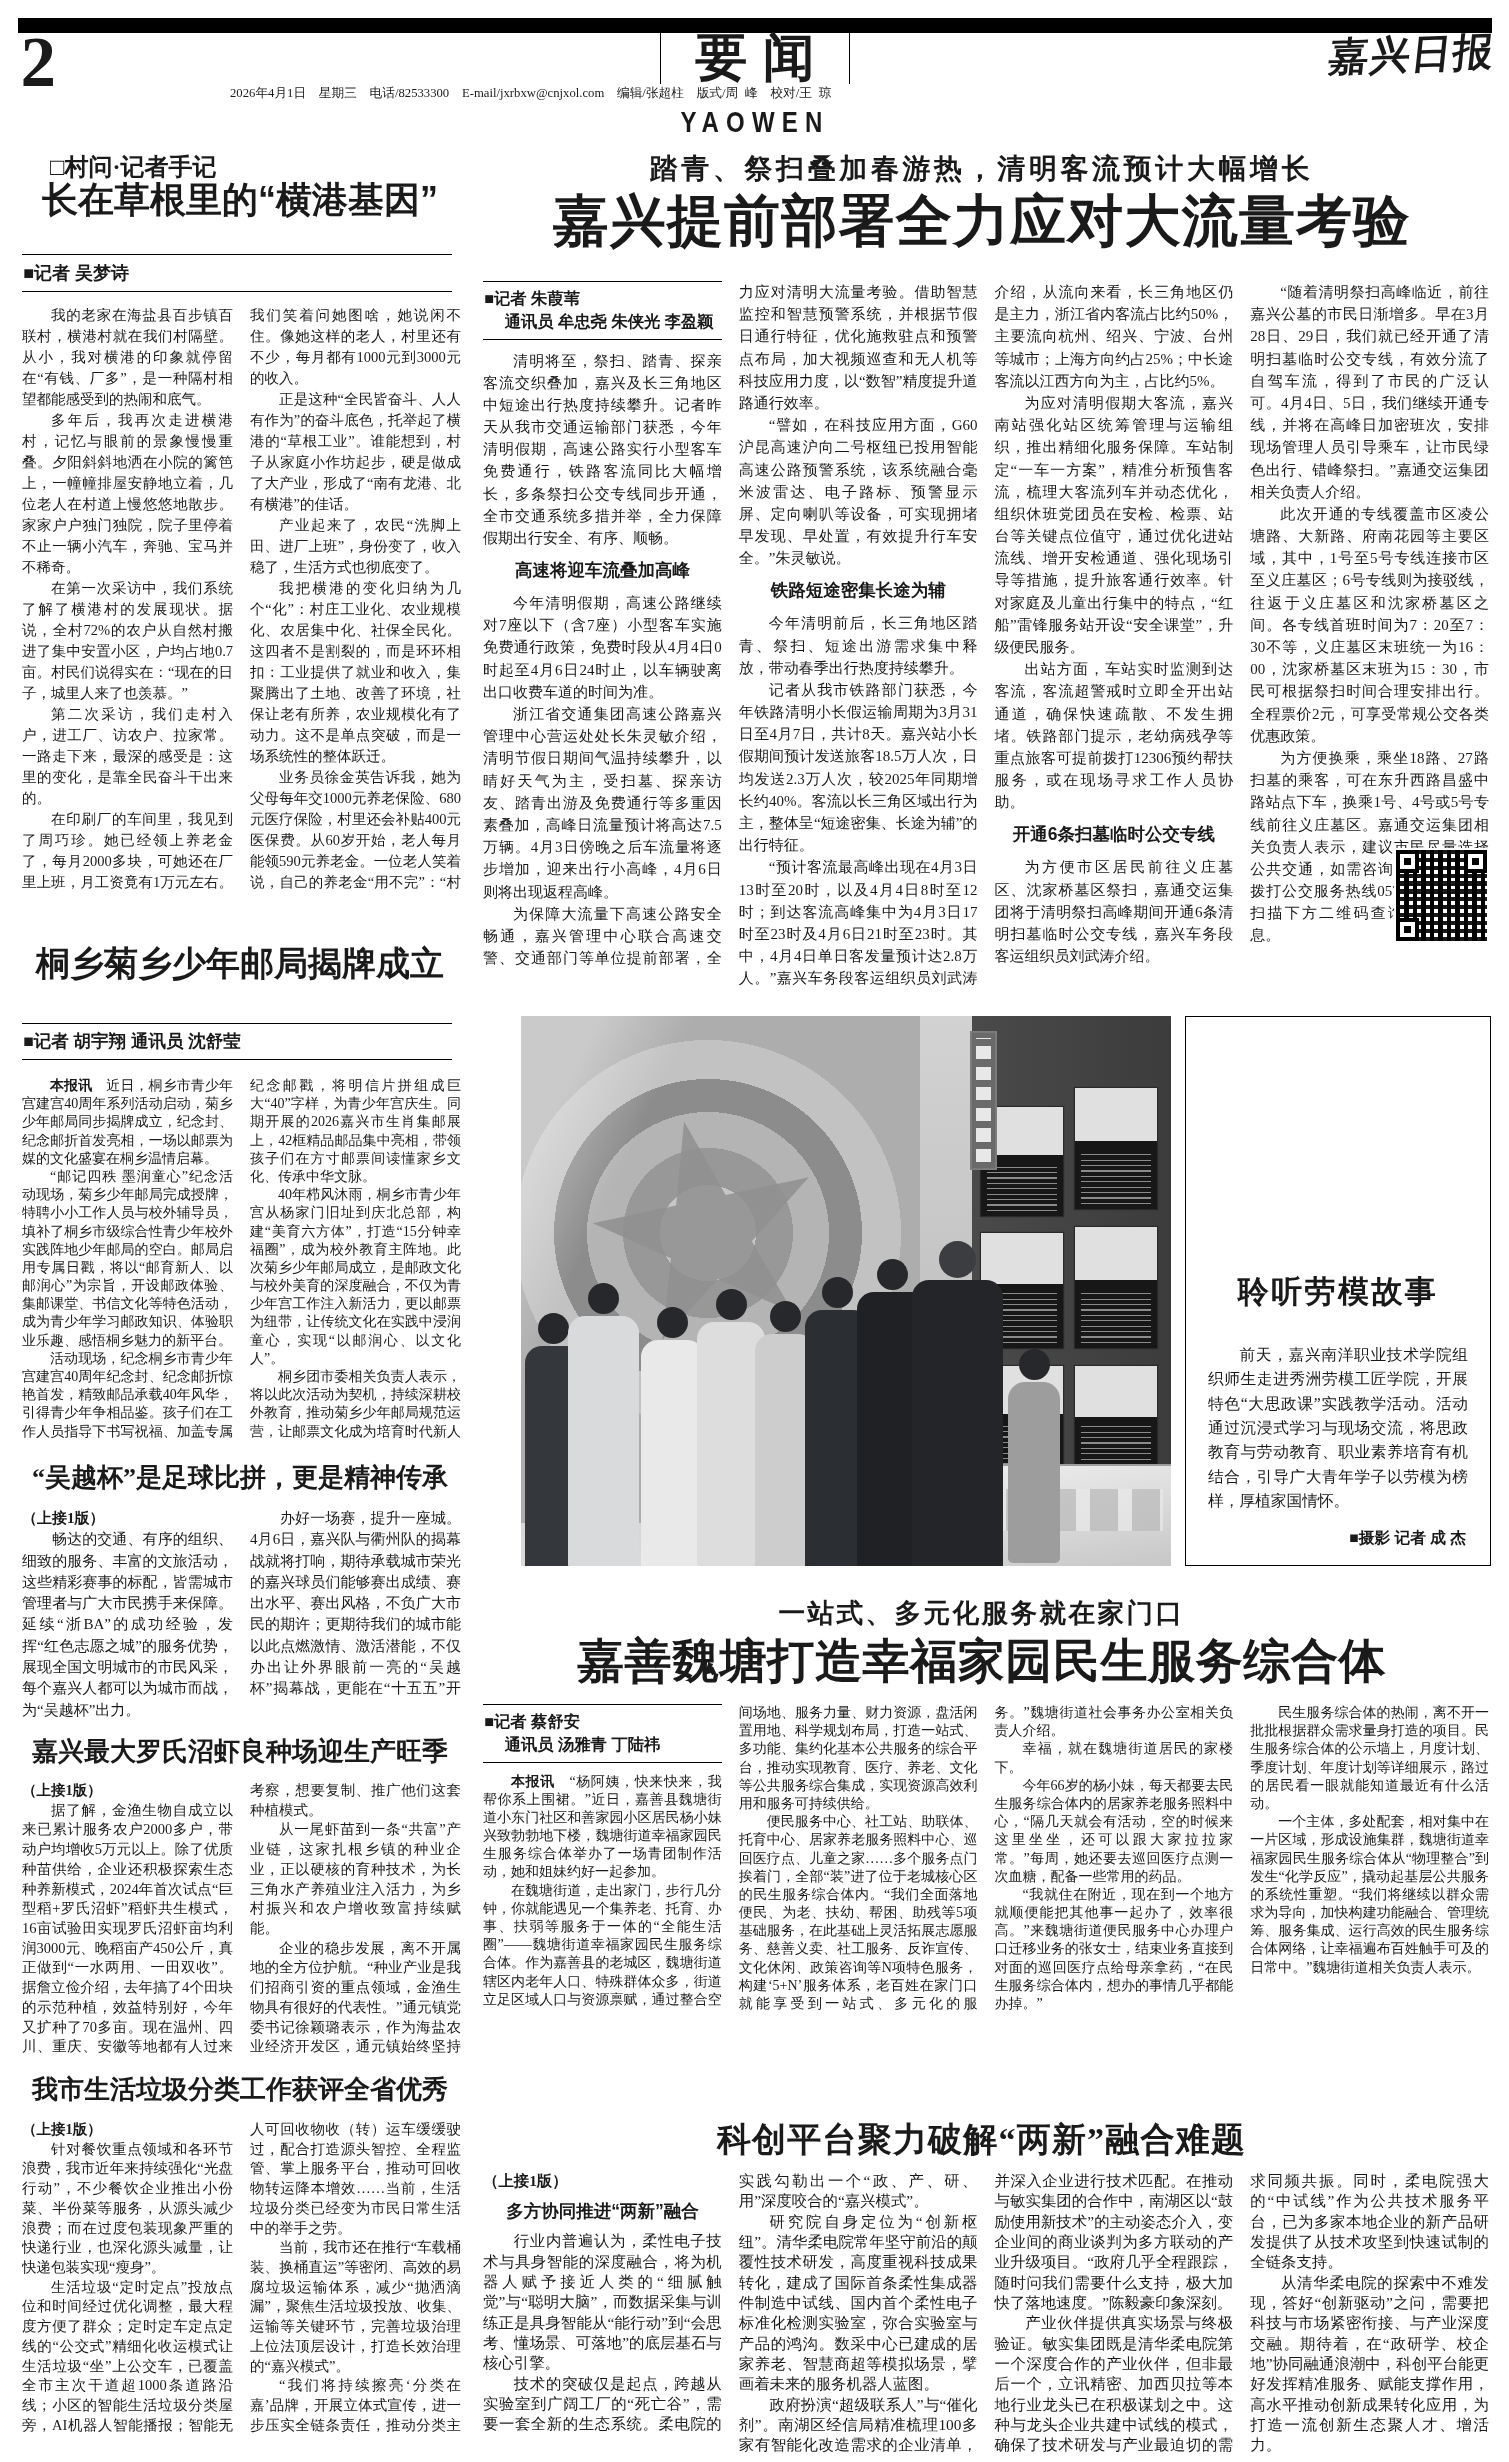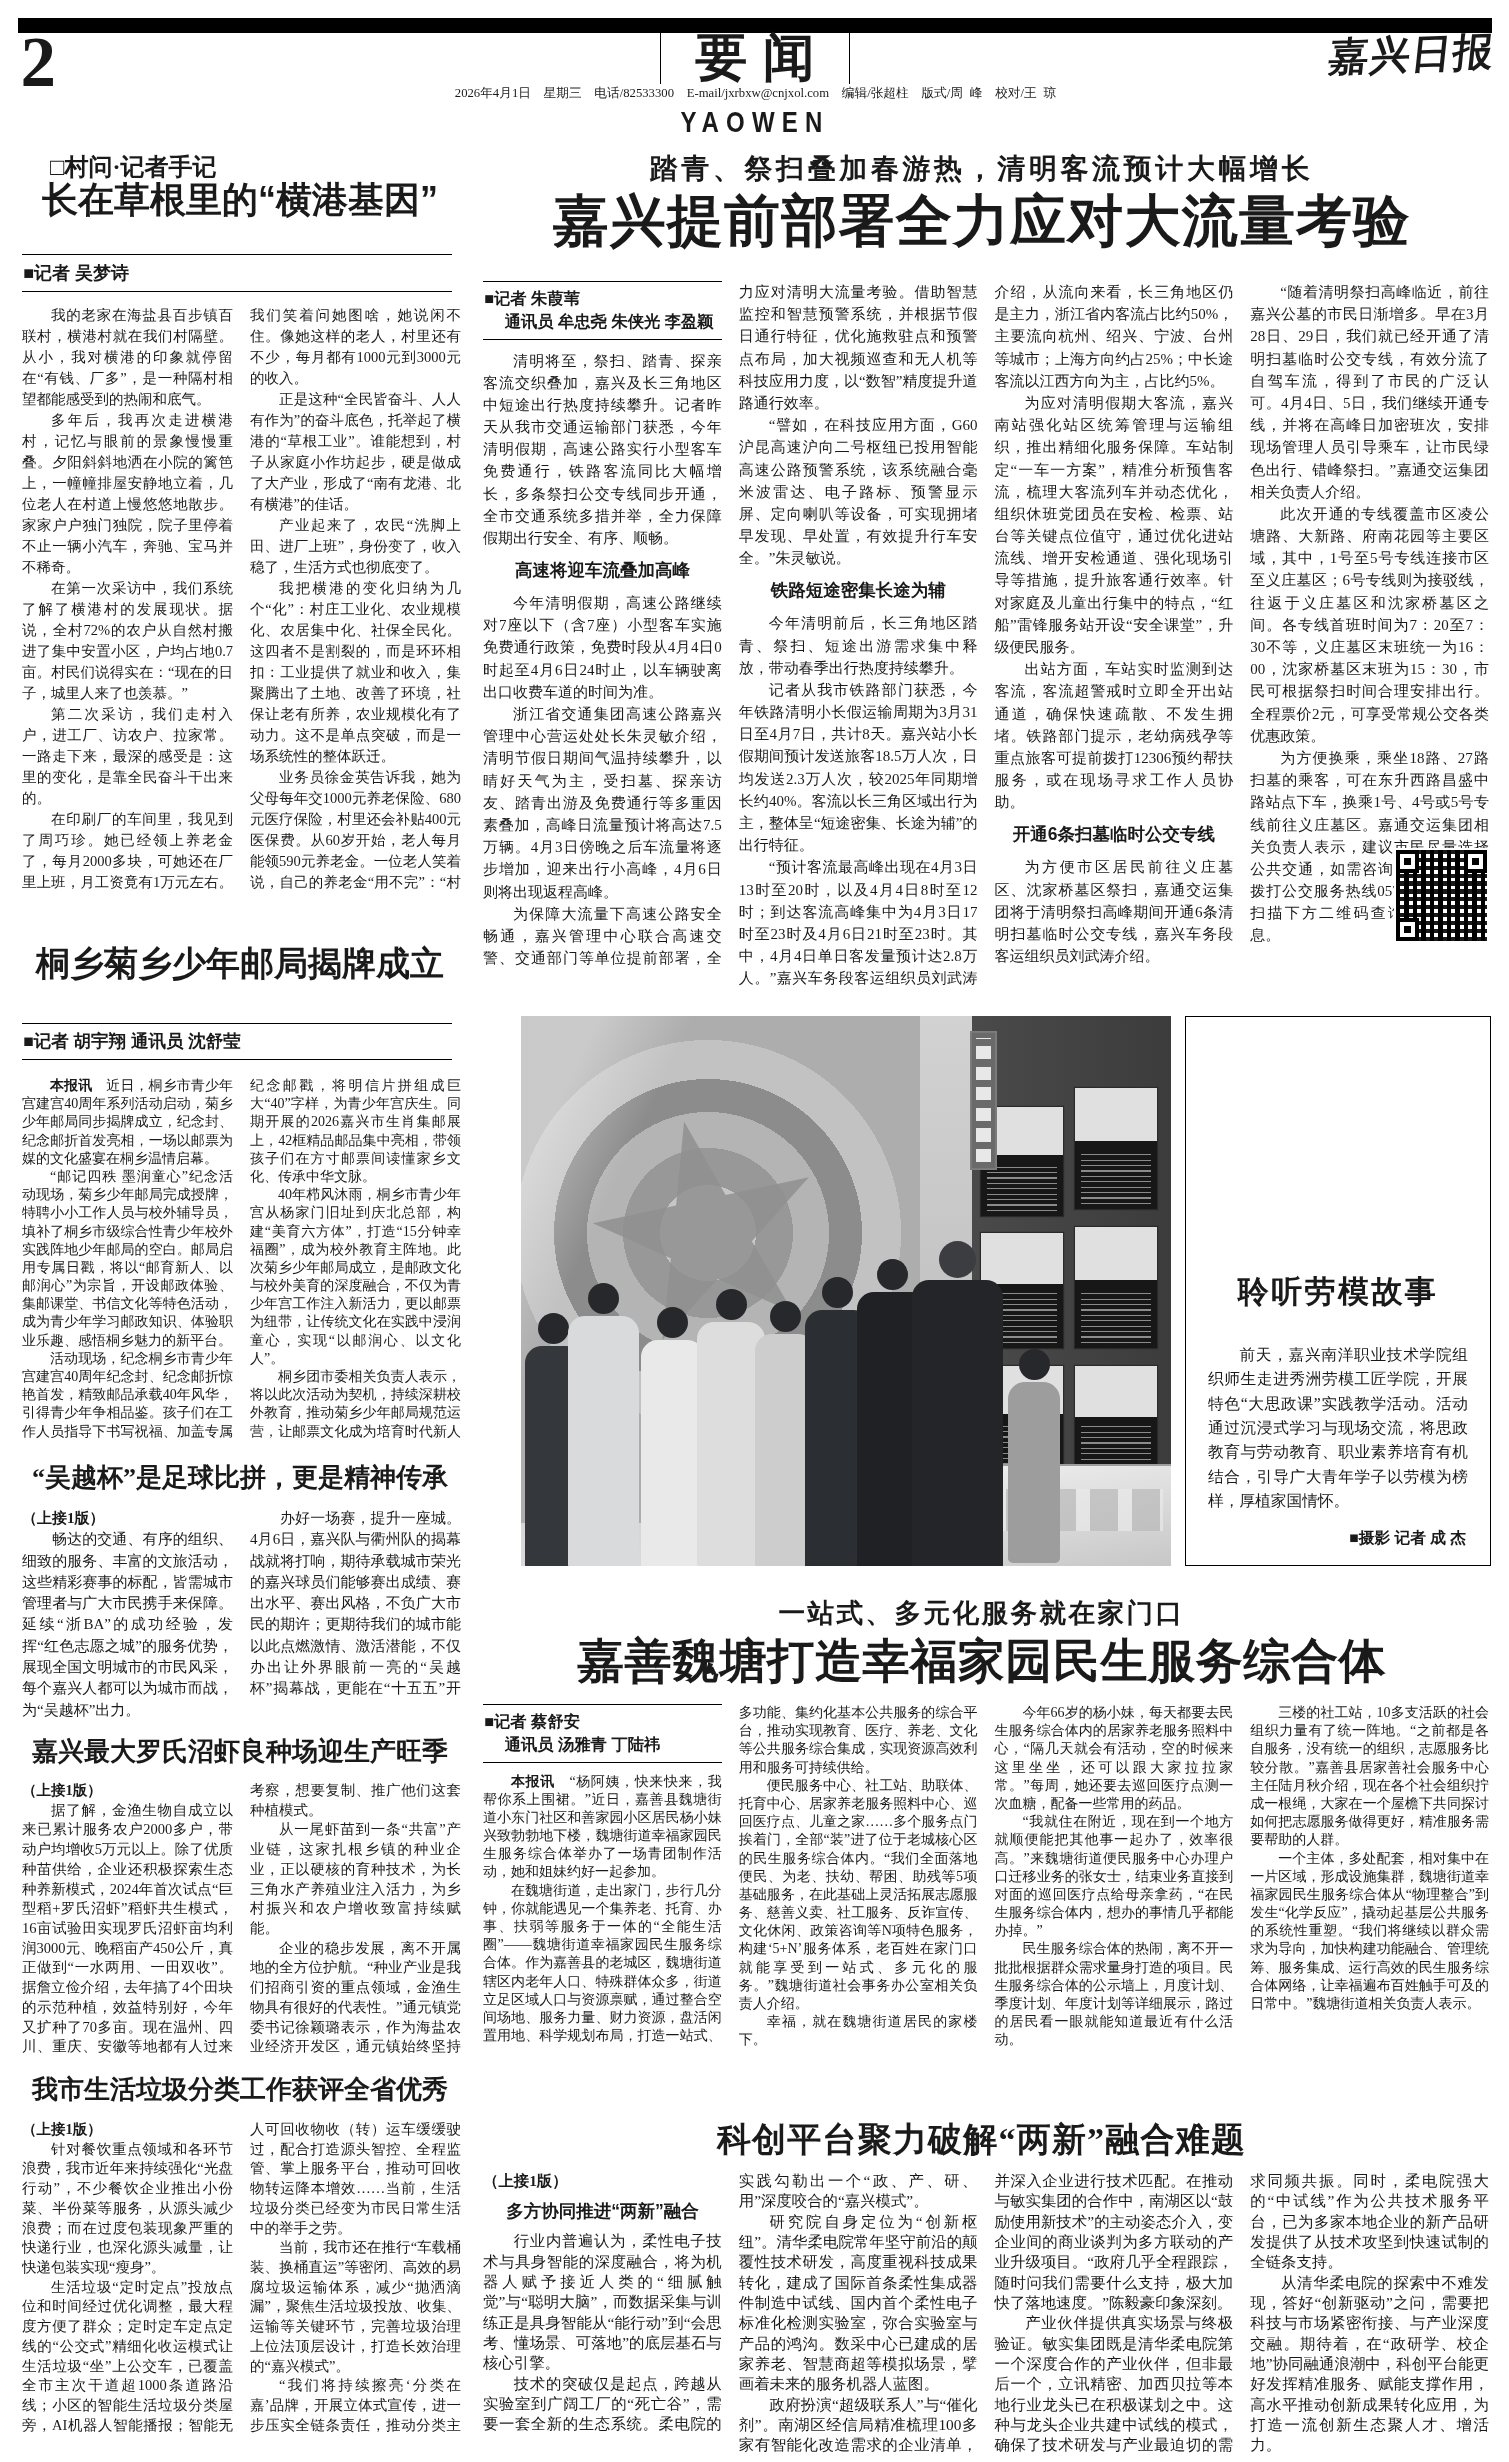--- a/index.html
+++ b/index.html
@@ -8,21 +8,21 @@
   .sans{font-family:"Liberation Sans","DejaVu Sans",sans-serif;}
   .center{text-align:center;}
 
   
   #topbar{left:18px;top:18px;width:1474px;height:14.5px;background:#000;}
   #pagenum{left:20.5px;top:26.6px;font-size:71px;font-weight:bold;line-height:1;}
   #section-block{left:616px;top:31px;width:278px;display:flex;align-items:center;justify-content:center;gap:18px;}
   .vbar{width:1.8px;height:53px;background:#000;}
   #section-title{font-size:52px;font-weight:bold;letter-spacing:15.7px;text-indent:15.7px;line-height:1;}
   #masthead{right:15.7px;top:35px;font-size:40px;font-weight:900;transform:skewX(-8deg) rotate(-2deg);letter-spacing:1.2px;line-height:1;}
-  #dateline{left:230px;top:85px;width:1051px;font-size:12.7px;text-align:center;word-spacing:3.6px;}
+  #dateline{left:230px;top:85px;width:1051px;font-size:12.7px;word-spacing:3.6px;}
   #pinyin{left:616px;top:104px;width:278px;text-align:center;font-size:24px;font-weight:900;letter-spacing:7.2px;transform:scaleY(1.25);transform-origin:top;}
 
   
   .kicker-small{font-size:24px;font-weight:bold;padding-left:28px;}
   .byline-box{border-top:1.2px solid #000;border-bottom:1.2px solid #000;padding:4.8px 1.2px;margin-bottom:9.7px;font-weight:bold;font-size:16.3px;font-family:"Liberation Sans","DejaVu Sans",sans-serif;line-height:1.45;}
   .byline-box .l2{padding-left:20.5px;}
   .body-cols{column-gap:17px;overflow:hidden;text-align:justify;}
   .body-cols p{margin:0;text-indent:2em;}
   .cont{font-weight:bold;text-indent:0 !important;}
   .subhead{font-family:"Liberation Sans","DejaVu Sans",sans-serif;font-weight:900;text-align:center;text-indent:0 !important;margin:8.5px 0 !important;font-size:17.5px;}
@@ -291,21 +291,20 @@
     <div>■记者 蔡舒安</div>
     <div class="l2">通讯员 汤雅青 丁陆祎</div>
   </div>
   <p><b class="news-label">本报讯</b><span>　“杨阿姨，快来快来，我帮你系上围裙。”近日，嘉善县魏塘街道小东门社区和善家园小区居民杨小妹兴致勃勃地下楼，魏塘街道幸福家园民生服务综合体举办了一场青团制作活动，她和姐妹约好一起参加。</span></p>
   <p>在魏塘街道，走出家门，步行几分钟，你就能遇见一个集养老、托育、办事、扶弱等服务于一体的“全能生活圈”——魏塘街道幸福家园民生服务综合体。作为嘉善县的老城区，魏塘街道辖区内老年人口、特殊群体众多，街道立足区域人口与资源禀赋，通过整合空间场地、服务力量、财力资源，盘活闲置用地、科学规划布局，打造一站式、多功能、集约化基本公共服务的综合平台，推动实现教育、医疗、养老、文化等公共服务综合集成，实现资源高效利用和服务可持续供给。</p>
   <p>便民服务中心、社工站、助联体、托育中心、居家养老服务照料中心、巡回医疗点、儿童之家……多个服务点门挨着门，全部“装”进了位于老城核心区的民生服务综合体内。“我们全面落地便民、为老、扶幼、帮困、助残等5项基础服务，在此基础上灵活拓展志愿服务、慈善义卖、社工服务、反诈宣传、文化休闲、政策咨询等N项特色服务，构建‘5+N’服务体系，老百姓在家门口就能享受到一站式、多元化的服务。”魏塘街道社会事务办公室相关负责人介绍。</p>
   <p>幸福，就在魏塘街道居民的家楼下。</p>
   <p>今年66岁的杨小妹，每天都要去民生服务综合体内的居家养老服务照料中心，“隔几天就会有活动，空的时候来这里坐坐，还可以跟大家拉拉家常。”每周，她还要去巡回医疗点测一次血糖，配备一些常用的药品。</p>
   <p>“我就住在附近，现在到一个地方就顺便能把其他事一起办了，效率很高。”来魏塘街道便民服务中心办理户口迁移业务的张女士，结束业务直接到对面的巡回医疗点给母亲拿药，“在民生服务综合体内，想办的事情几乎都能办掉。”</p>
   <p>民生服务综合体的热闹，离不开一批批根据群众需求量身打造的项目。民生服务综合体的公示墙上，月度计划、季度计划、年度计划等详细展示，路过的居民看一眼就能知道最近有什么活动。</p>
-  <p>三楼的社工站，10多支活跃的社会组织力量有了统一阵地。“之前都是各自服务，没有统一的组织，志愿服务比较分散。”嘉善县居家善社会服务中心主任陆月秋介绍，现在各个社会组织拧成一根绳，大家在一个屋檐下共同探讨如何把志愿服务做得更好，精准服务需要帮助的人群。</p>
   <p>一个主体，多处配套，相对集中在一片区域，形成设施集群，魏塘街道幸福家园民生服务综合体从“物理整合”到发生“化学反应”，撬动起基层公共服务的系统性重塑。“我们将继续以群众需求为导向，加快构建功能融合、管理统筹、服务集成、运行高效的民生服务综合体网络，让幸福遍布百姓触手可及的日常中。”魏塘街道相关负责人表示。</p>
 </div>
 
 <div class="abs center" id="k-title">科创平台聚力破解“两新”融合难题</div>
 <div class="abs body-cols" id="k-body">
   <p class="cont">（上接1版）</p>
   <p class="subhead">多方协同推进“两新”融合</p>
   <p>行业内普遍认为，柔性电子技术与具身智能的深度融合，将为机器人赋予接近人类的“细腻触觉”与“聪明大脑”，而数据采集与训练正是具身智能从“能行动”到“会思考、懂场景、可落地”的底层基石与核心引擎。</p>
   <p>技术的突破仅是起点，跨越从实验室到广阔工厂的“死亡谷”，需要一套全新的生态系统。柔电院的实践勾勒出一个“政、产、研、用”深度咬合的“嘉兴模式”。</p>
   <p>研究院自身定位为“创新枢纽”。清华柔电院常年坚守前沿的颠覆性技术研发，高度重视科技成果转化，建成了国际首条柔性集成器件制造中试线、国内首个柔性电子标准化检测实验室，弥合实验室与产品的鸿沟。数采中心已建成的居家养老、智慧商超等模拟场景，擘画着未来的服务机器人蓝图。</p>

